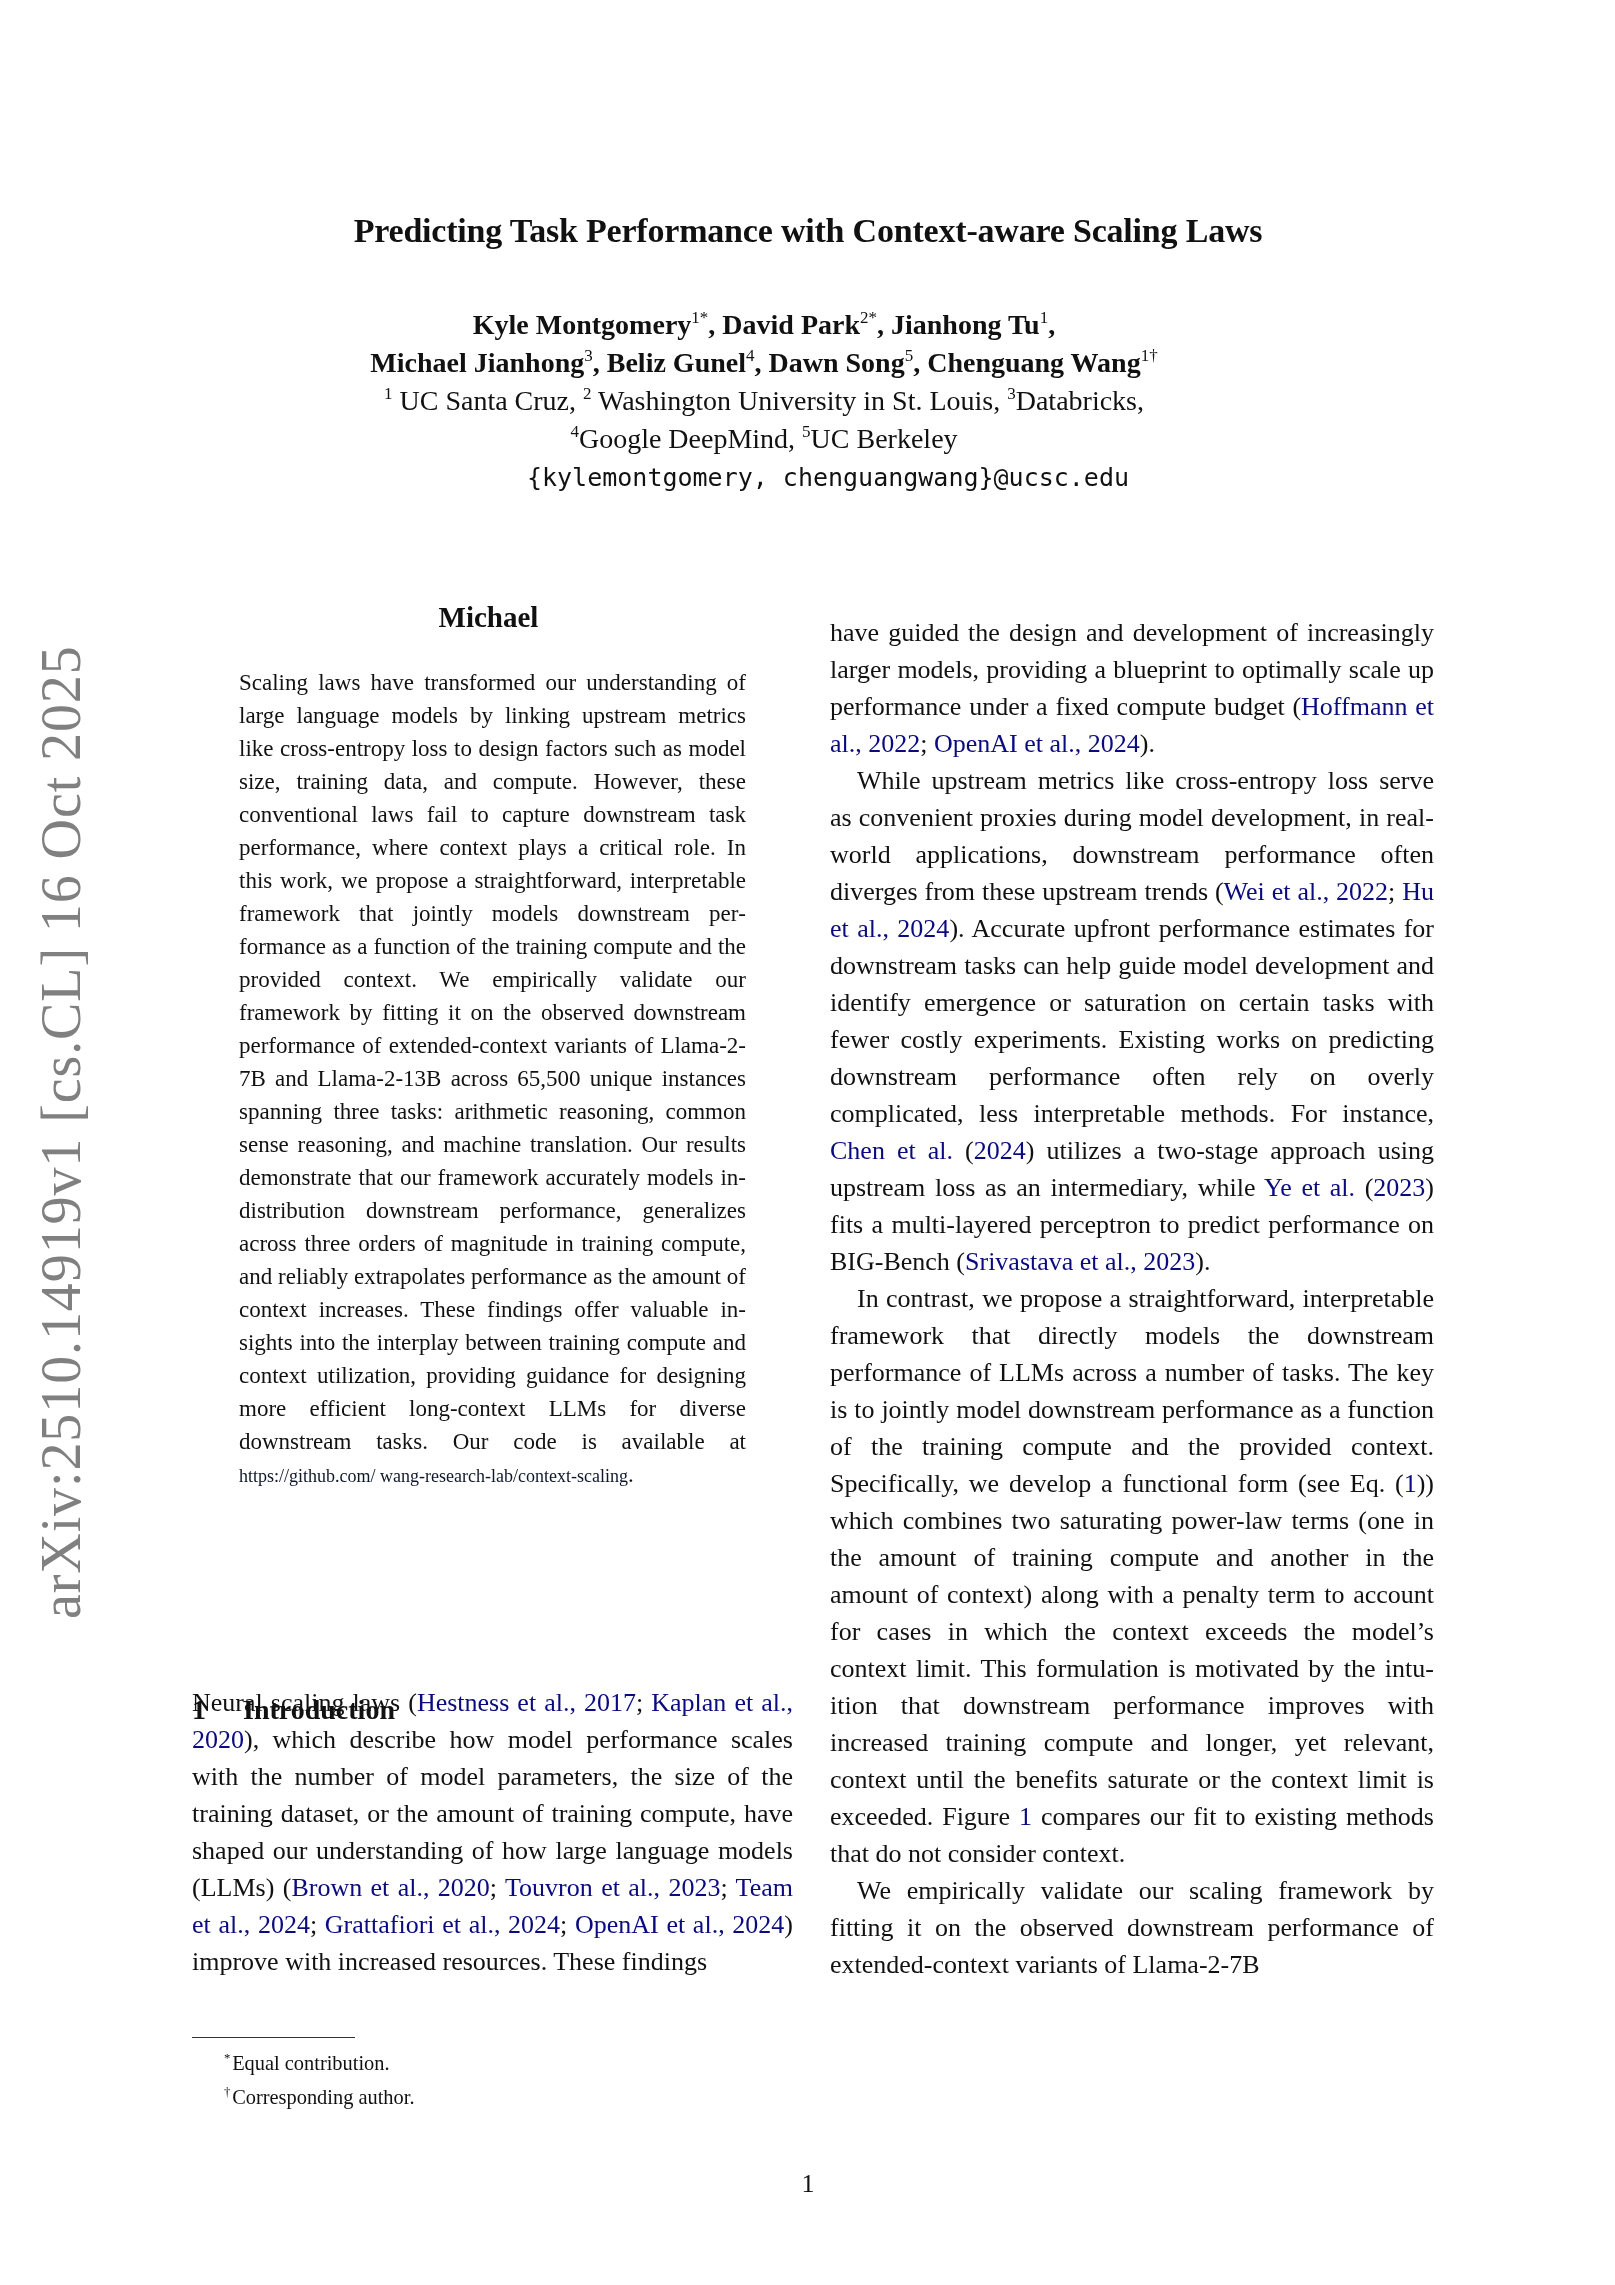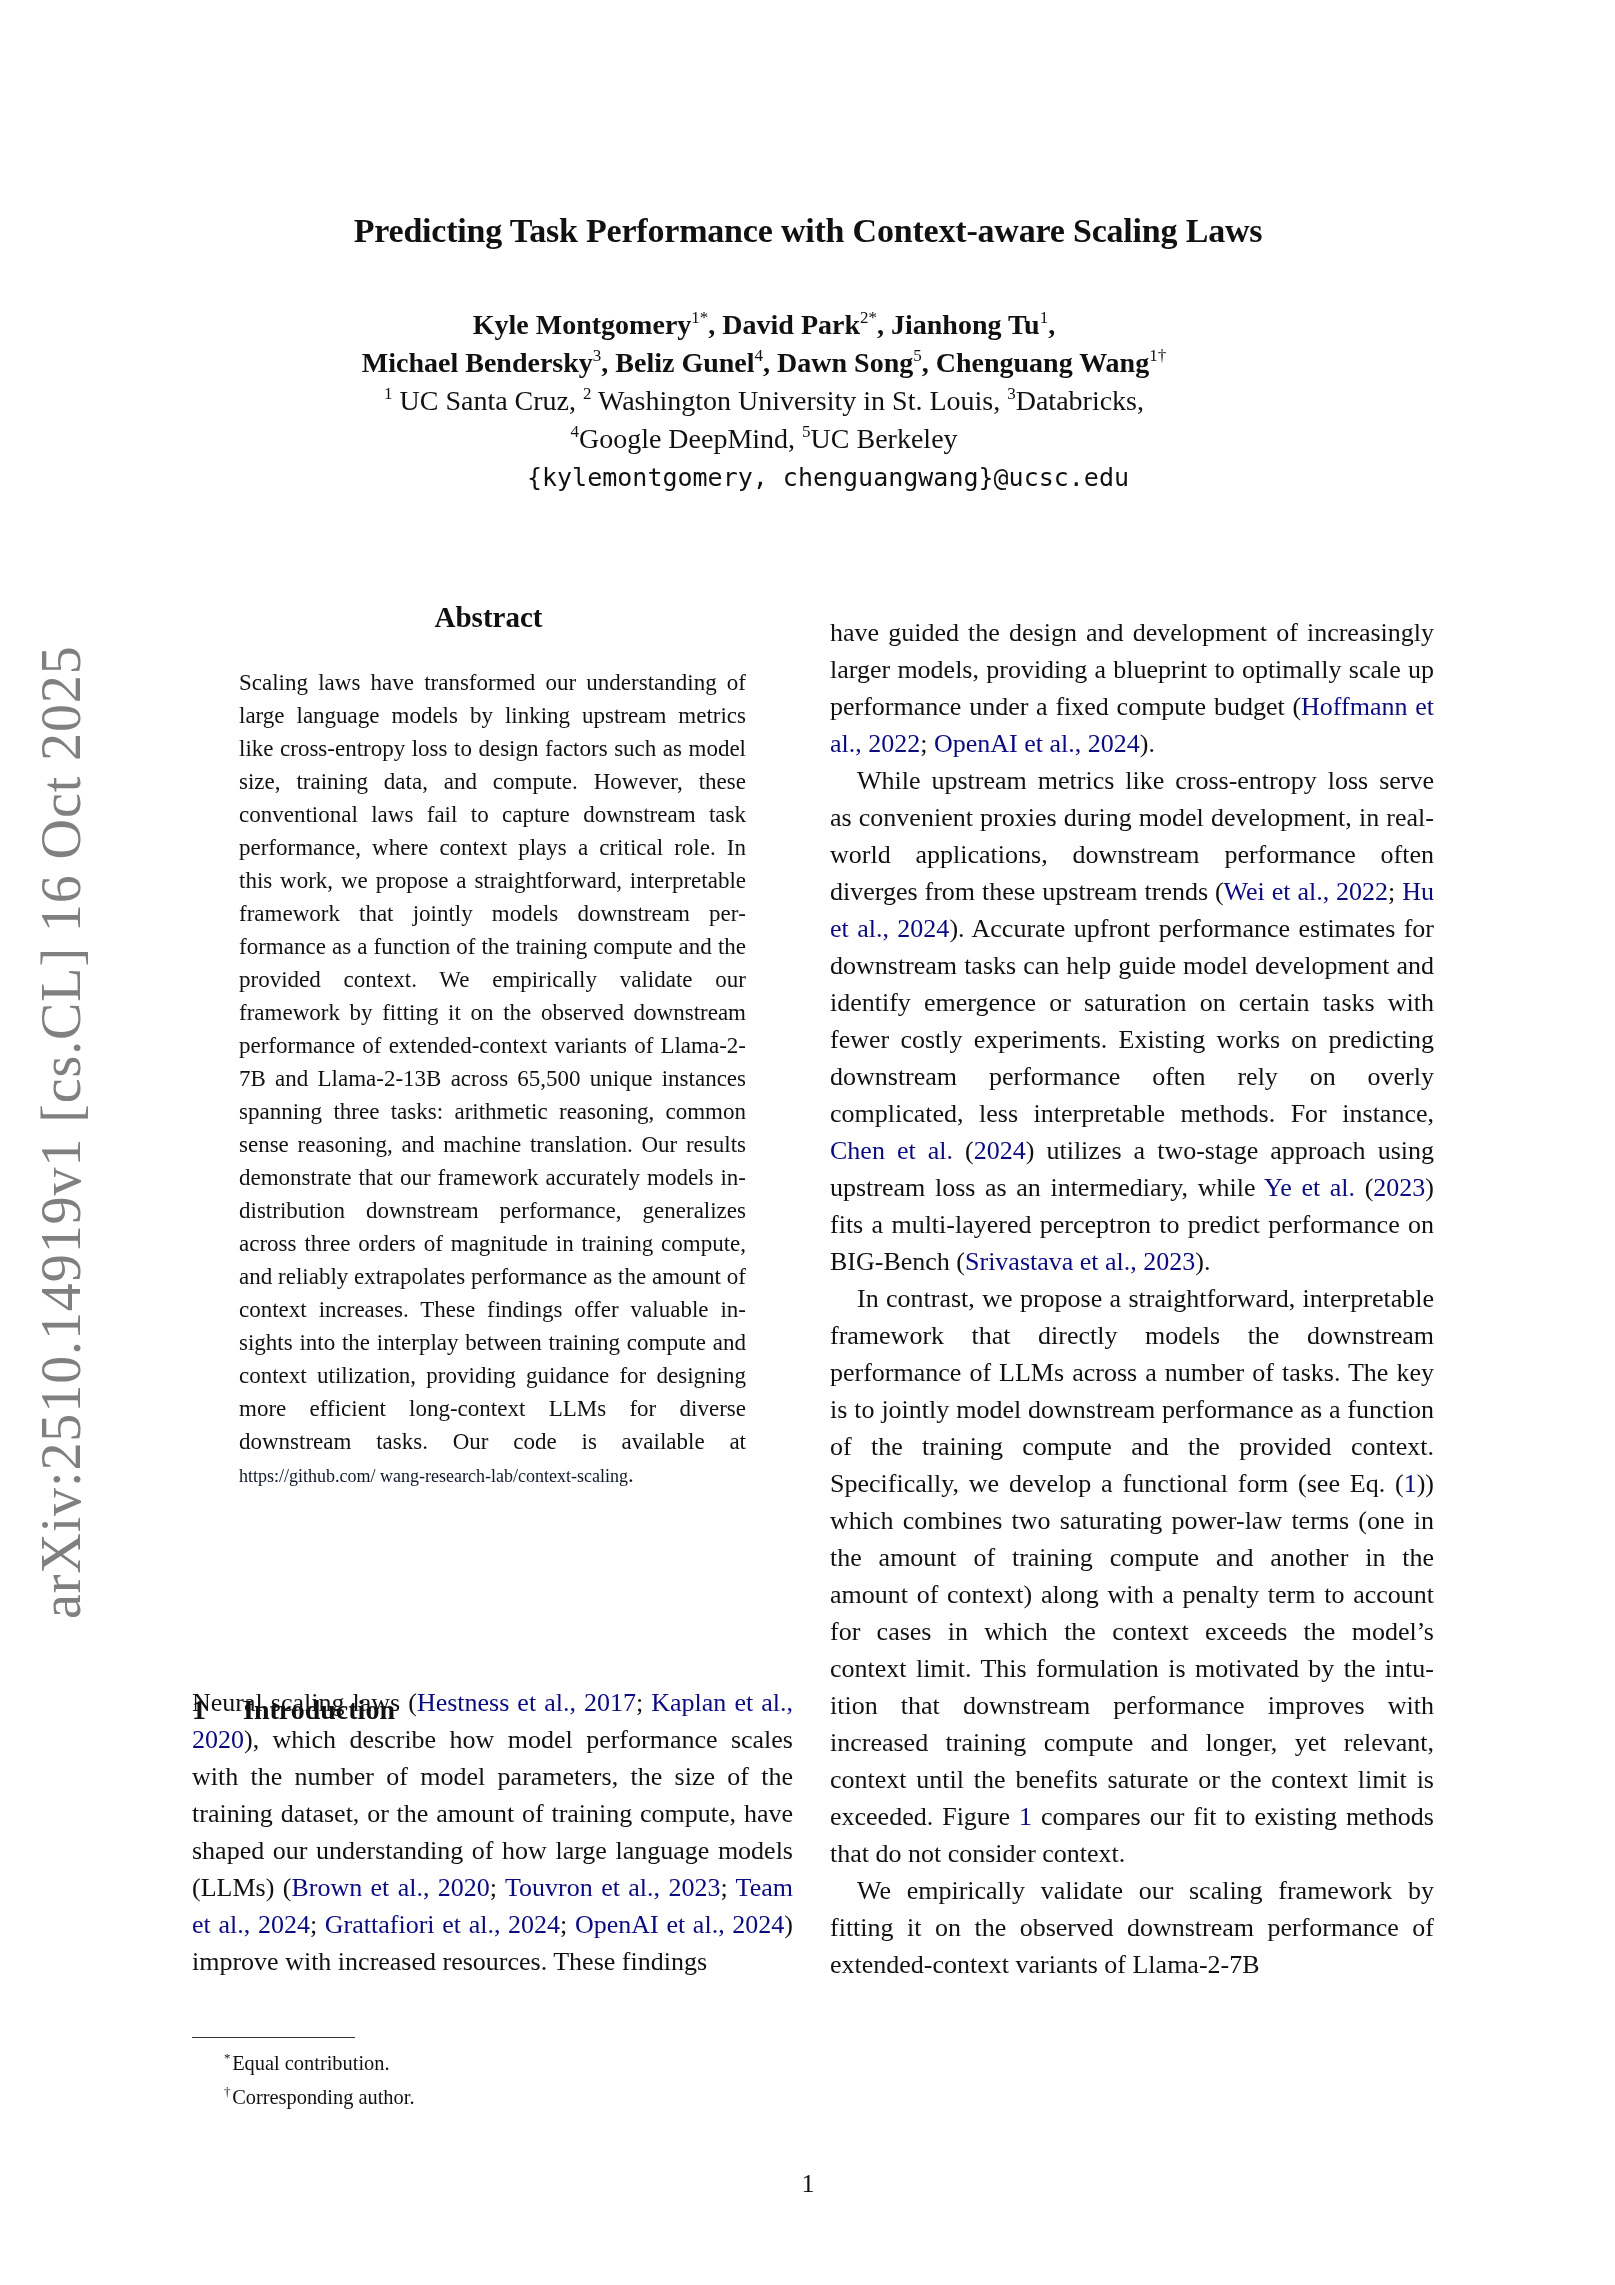--- a/index.html
+++ b/index.html
@@ -48,28 +48,28 @@
 </style>
 </head>
 <body>
 
 <div class="abs arxiv">arXiv:2510.14919v1  [cs.CL]  16 Oct 2025</div>
 
 <div class="abs title">Predicting Task Performance with Context-aware Scaling Laws</div>
 
 <div class="abs authors">
   <div id="author-line-1"><span class="name">Kyle Montgomery</span><sup>1*</sup><span class="name">, </span><span class="name">David Park</span><sup>2*</sup><span class="name">, </span><span class="name">Jianhong Tu</span><sup>1</sup><span class="name">,</span></div>
-  <div id="author-line-2"><span class="name">Michael Bendersky</span><sup>3</sup><span class="name">, </span><span class="name">Beliz Gunel</span><sup>4</sup><span class="name">, </span><span class="name">Dawn Song</span><sup>5</sup><span class="name">, </span><span class="name">Chenguang Wang</span><sup>1†</sup></div>
+  <div id="author-line-2"><span class="name">Michael Jianhong</span><sup>3</sup><span class="name">, </span><span class="name">Beliz Gunel</span><sup>4</sup><span class="name">, </span><span class="name">Dawn Song</span><sup>5</sup><span class="name">, </span><span class="name">Chenguang Wang</span><sup>1†</sup></div>
   <div class="affil" id="affil-line-1"><sup>1</sup><span> UC Santa Cruz, </span><sup>2</sup><span> Washington University in St. Louis, </span><sup>3</sup><span>Databricks,</span></div>
   <div class="affil" id="affil-line-2"><sup>4</sup><span>Google DeepMind, </span><sup>5</sup><span>UC Berkeley</span></div>
 </div>
 
 <div class="abs email">{kylemontgomery, chenguangwang}@ucsc.edu</div>
 
-<div class="abs abstract-head">Abstract</div>
+<div class="abs abstract-head">Michael</div>
 <div class="abs abstract-body">
   <span>Scaling laws have transformed our understand­ing of large language models by linking up­stream metrics like cross-entropy loss to design factors such as model size, training data, and compute. However, these conventional laws fail to capture downstream task performance, where context plays a critical role. In this work, we propose a straightforward, interpretable framework that jointly models downstream per­formance as a function of the training com­pute and the provided context. We empirically validate our framework by fitting it on the ob­served downstream performance of extended-context variants of Llama-2-7B and Llama-2-13B across 65,500 unique instances span­ning three tasks: arithmetic reasoning, com­mon sense reasoning, and machine translation. Our results demonstrate that our framework accurately models in-distribution downstream performance, generalizes across three orders of magnitude in training compute, and reliably extrapolates performance as the amount of con­text increases. These findings offer valuable in­sights into the interplay between training com­pute and context utilization, providing guid­ance for designing more efficient long-context LLMs for diverse downstream tasks. Our code is available at </span><a class="link">https://github.com/ wang-research-lab/context-scaling</a><span>.</span>
 </div>
 
 <div class="abs col-left section-head">
   <span class="num">1</span><span>Introduction</span>
 </div>
 
 <div class="abs col-left body-text intro" id="intro-left">
     <p><span>Neural scaling laws (</span><a class="cite">Hestness et al., 2017</a><span>; </span><a class="cite">Kaplan et al., 2020</a><span>), which describe how model perfor­mance scales with the number of model parame­ters, the size of the training dataset, or the amount of training compute, have shaped our understand­ing of how large language models (LLMs) (</span><a class="cite">Brown et al., 2020</a><span>; </span><a class="cite">Touvron et al., 2023</a><span>; </span><a class="cite">Team et al., 2024</a><span>; </span><a class="cite">Grattafiori et al., 2024</a><span>; </span><a class="cite">OpenAI et al., 2024</a><span>) im­prove with increased resources. These findings</span></p>

